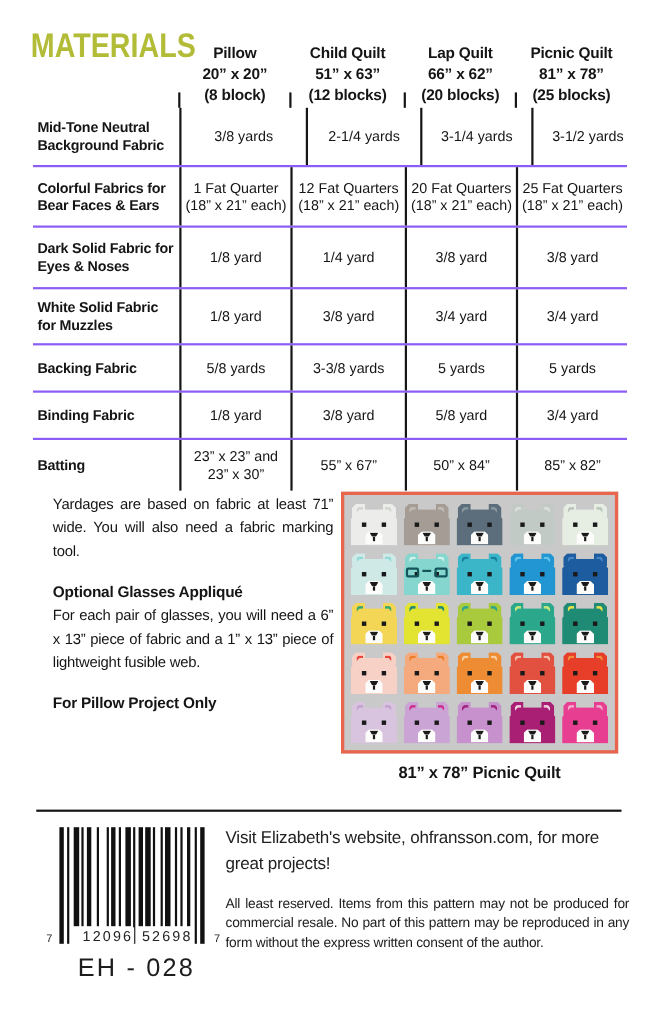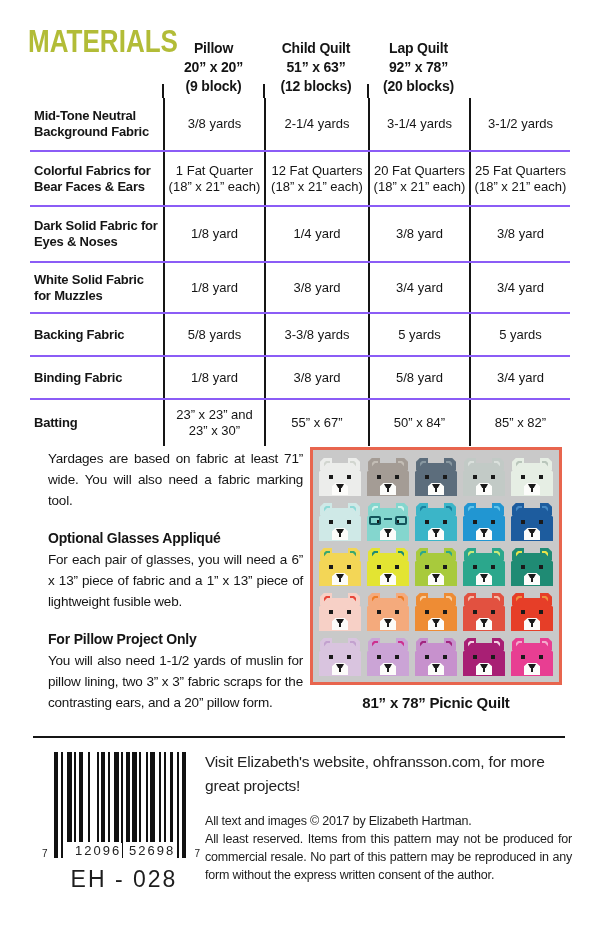--- a/index.html
+++ b/index.html
@@ -75,36 +75,41 @@
 <div class="page">
 
   <div class="title"><span style="color: rgb(178, 188, 55);">MATERIALS</span></div>
 
   <div class="mtable" id="materials-table">
       <div class="mt-header">
         <div class="mt-hspacer" style="width: 133px;"></div>
         <div class="mt-hcell" style="width: 101px;">
           <div class="">Pillow</div>
           <div class="">20” x 20”</div>
-          <div class="">(9 block)</div>
+          <div class="">(8 block)</div>
         </div>
         <div class="mt-hcell" style="width: 104px;">
           <div class="">Child Quilt</div>
           <div class="">51” x 63”</div>
           <div class="">(12 blocks)</div>
         </div>
         <div class="mt-hcell" style="width: 101px;">
           <div class="">Lap Quilt</div>
-          <div class="">92” x 78”</div>
+          <div class="">66” x 62”</div>
           <div class="">(20 blocks)</div>
+        </div>
+        <div class="mt-hcell" style="width: 101px;">
+          <div class="">Picnic Quilt</div>
+          <div class="">81” x 78”</div>
+          <div class="">(25 blocks)</div>
         </div>
       </div>
       <div class="mt-row" style="height: 52px;">
         <div class="mt-rlabel" style="width: 133px;">Mid-Tone Neutral Background Fabric</div>
-        <div class="mt-cell" style="width: 101px;">3/8 yards</div>
+        <div class="mt-cell" style="width: 115px;">3/8 yards</div>
         <div class="mt-cell" style="width: 104px;">2-1/4 yards</div>
         <div class="mt-cell" style="width: 101px;">3-1/4 yards</div>
         <div class="mt-cell" style="width: 101px;">3-1/2 yards</div>
       </div>
       <div class="mt-row bt" style="height: 53px;">
         <div class="mt-rlabel" style="width: 133px;">Colorful Fabrics for Bear Faces &amp; Ears</div>
         <div class="mt-cell" style="width: 101px;">1 Fat Quarter (18” x 21” each)</div>
         <div class="mt-cell" style="width: 104px;">12 Fat Quarters (18” x 21” each)</div>
         <div class="mt-cell" style="width: 101px;">20 Fat Quarters (18” x 21” each)</div>
         <div class="mt-cell" style="width: 101px;">25 Fat Quarters (18” x 21” each)</div>
@@ -144,21 +149,20 @@
         <div class="mt-cell" style="width: 101px;">50” x 84”</div>
         <div class="mt-cell" style="width: 101px;">85” x 82”</div>
       </div>
     </div>
 
   <div class="notes">
     <div>Yardages are based on fabric at least 71” wide. You will also need a fabric marking tool.</div>
     <div class="nh">Optional Glasses Appliqué</div>
     <div>For each pair of glasses, you will need a 6” x 13” piece of fabric and a 1” x 13” piece of lightweight fusible web.</div>
     <div class="nh">For Pillow Project Only</div>
-    <div>You will also need 1-1/2 yards of muslin for pillow lining, two 3” x 3” fabric scraps for the contrasting ears, and a 20” pillow form.</div>
   </div>
 
   <div class="quilt" style="border-color: rgb(232, 101, 78); background: rgb(201, 201, 201);">
     <div class="quilt-grid" id="quilt-grid">
         <div class="bear">
           <div class="ear l" style="background: rgb(236, 237, 235);">
             <div class="inner" style="background: rgb(210, 214, 208);"></div>
           </div>
           <div class="ear r" style="background: rgb(236, 237, 235);">
             <div class="inner" style="background: rgb(210, 214, 208);"></div>
@@ -542,17 +546,16 @@
     <div class="bc-side" style="left:2px">7</div>
     <div class="bc-digit" style="left:34px">12096</div>
     <div class="bc-digit" style="left:88px">52698</div>
     <div class="bc-side" style="right:8px">7</div>
     <div class="item-code">EH - 028</div>
   </div>
 
   <div class="visit">Visit Elizabeth's website, ohfransson.com, for more great projects!</div>
 
   <div class="copyright">
-    <div>All text and images © 2017 by Elizabeth Hartman.</div>
     <div class="body">All least reserved. Items from this pattern may not be produced for commercial resale. No part of this pattern may be reproduced in any form without the express written consent of the author.</div>
   </div>
 
 </div>
 
 </body></html>

